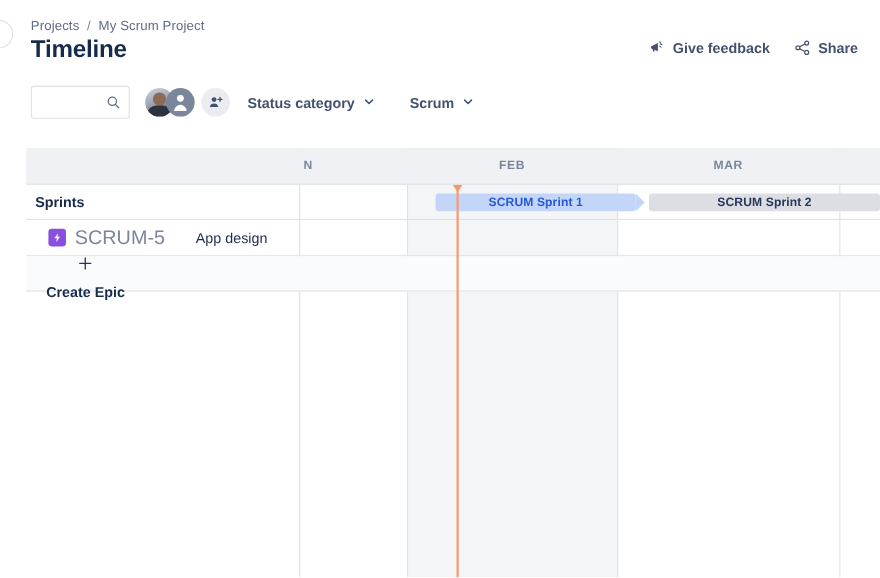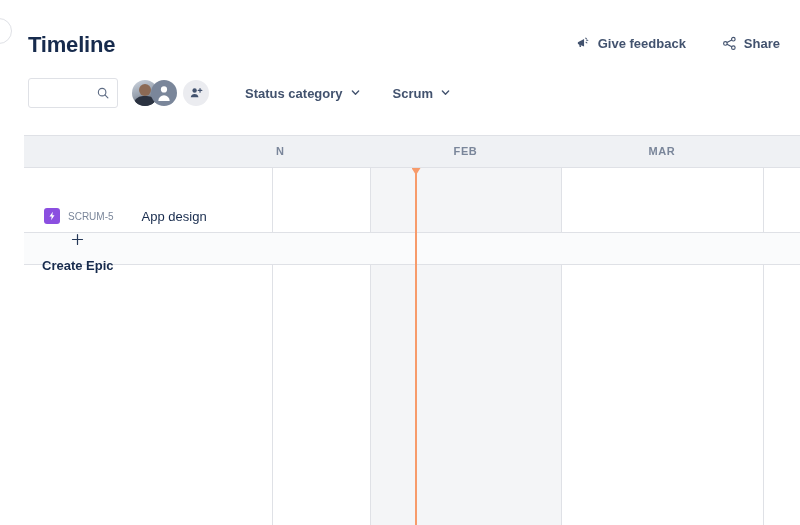--- a/index.html
+++ b/index.html
@@ -54,21 +54,21 @@
     color: #172B4D;
     letter-spacing: -.2px;
   }
 
   .header-actions {
     position: absolute;
     right: 20px;
     top: 36px;
     display: flex;
     align-items: center;
-    gap: 36px;
+    gap: 22px;
   }
   .hdr-btn {
     display: flex;
     align-items: center;
     gap: 7px;
     font-size: 13px;
     font-weight: 600;
     color: #42526E;
     cursor: pointer;
     white-space: nowrap;
@@ -146,21 +146,21 @@
   .avatar.silhouette {
     background: #7A869A;
     display: flex; align-items: center; justify-content: center;
   }
   .avatar.add {
     background: #EBECF0;
     margin-left: 6px;
     display: flex; align-items: center; justify-content: center;
   }
 
-  .filters { display: flex; align-items: flex-start; margin-left: 28px; }
+  .filters { display: flex; align-items: flex-start; margin-left: 8px; }
   .filter-btn {
     display: flex;
     align-items: center;
     gap: 7px;
     font-size: 13px;
     font-weight: 600;
     color: #42526E;
     padding: 5px 8px;
     border-radius: 3px;
     cursor: pointer;
@@ -251,21 +251,21 @@
     white-space: nowrap;
     cursor: pointer;
   }
   .epic-icon {
     width: 16px; height: 16px;
     border-radius: 3px;
     background: #8B4FE0;
     display: flex; align-items: center; justify-content: center;
     flex: 0 0 auto;
   }
-  .epic-key { font-size: 10px; color: #7A869A; }
+  .epic-key { font-size: 18px; color: #7A869A; }
   .epic-name { font-size: 13px; color: #172B4D; font-weight: 400; margin-left: 20px; }
 
   .create-cell {
     position: absolute;
     left: 18px; top: 0;
     height: 100%;
     display: flex; align-items: center; gap: 9px;
     font-size: 13px; font-weight: 600; color: #172B4D;
     cursor: pointer;
     white-space: nowrap;
@@ -315,20 +315,23 @@
     clip-path: polygon(0 0, 100% 0, 50% 100%);
   }
 </style>
 </head>
 <body>
 
 <div class="app">
 
   <div class="collapse-handle"></div>
 
+  <div class="breadcrumb">
+    <span class="crumb-link">Projects</span><span class="sep">/</span><span class="crumb-link">My Scrum Project</span>
+  </div>
 
   <div class="page-title">Timeline</div>
 
   <div class="header-actions">
     <div class="hdr-btn">
       <span>
         <svg width="15" height="15" viewBox="0 0 16 16" fill="none">
           <path d="M2 6.6 L8.6 3.2 V11.2 L2 8.4 Z" fill="#42526E"></path>
           <path d="M3.3 8.1 L3.9 11.6 L5.4 11.6 L4.9 8.6 Z" fill="#42526E"></path>
           <path d="M10.4 2.2 L11.1 3.1 M11.4 4.6 L12.6 4.6 M10.6 6.6 L11.6 7.3" stroke="#42526E" stroke-width="1.1" stroke-linecap="round"></path>
@@ -411,20 +414,30 @@
       <div class="gline" style="left:537px;"></div>
       <div class="gline" style="left:739px;"></div>
     </div>
 
     <div class="hdr-row">
       <div class="month-label" style="left:248px;width:30px;text-align:left;padding-left:4px;">N</div>
       <div class="month-label" style="left:537px;width:202px;">MAR</div>
       <div class="month-label" style="left:346px;width:191px;">FEB</div>
     </div>
 
+    <div class="row sprints">
+      <div class="row-label">Sprints</div>
+      <div class="bar blue" style="left:372px;width:182px;top:8px;">
+        <span>SCRUM Sprint 1</span>
+        <span class="bar-arrow"></span>
+      </div>
+      <div class="bar gray" style="left:566px;width:210px;top:8px;">
+        <span>SCRUM Sprint 2</span>
+      </div>
+    </div>
 
     <div class="row epic">
       <div class="epic-cell">
         <span class="epic-icon">
           <svg width="10" height="10" viewBox="0 0 12 12" fill="none">
             <path d="M7 1 L3 6.6 H5.6 L5 11 L9 5.2 H6.4 Z" fill="#FFFFFF"></path>
           </svg>
         </span>
         <span class="epic-key">SCRUM-5</span>
         <span class="epic-name">App design</span>

